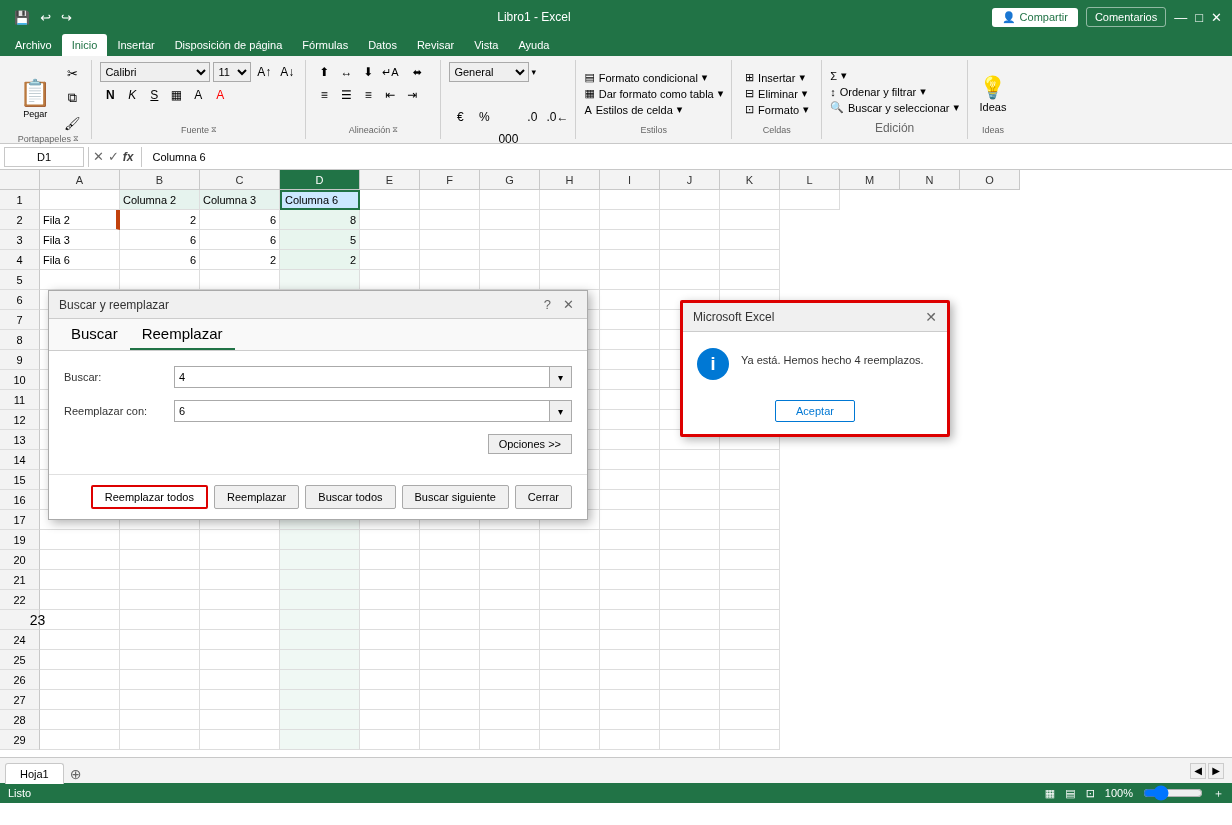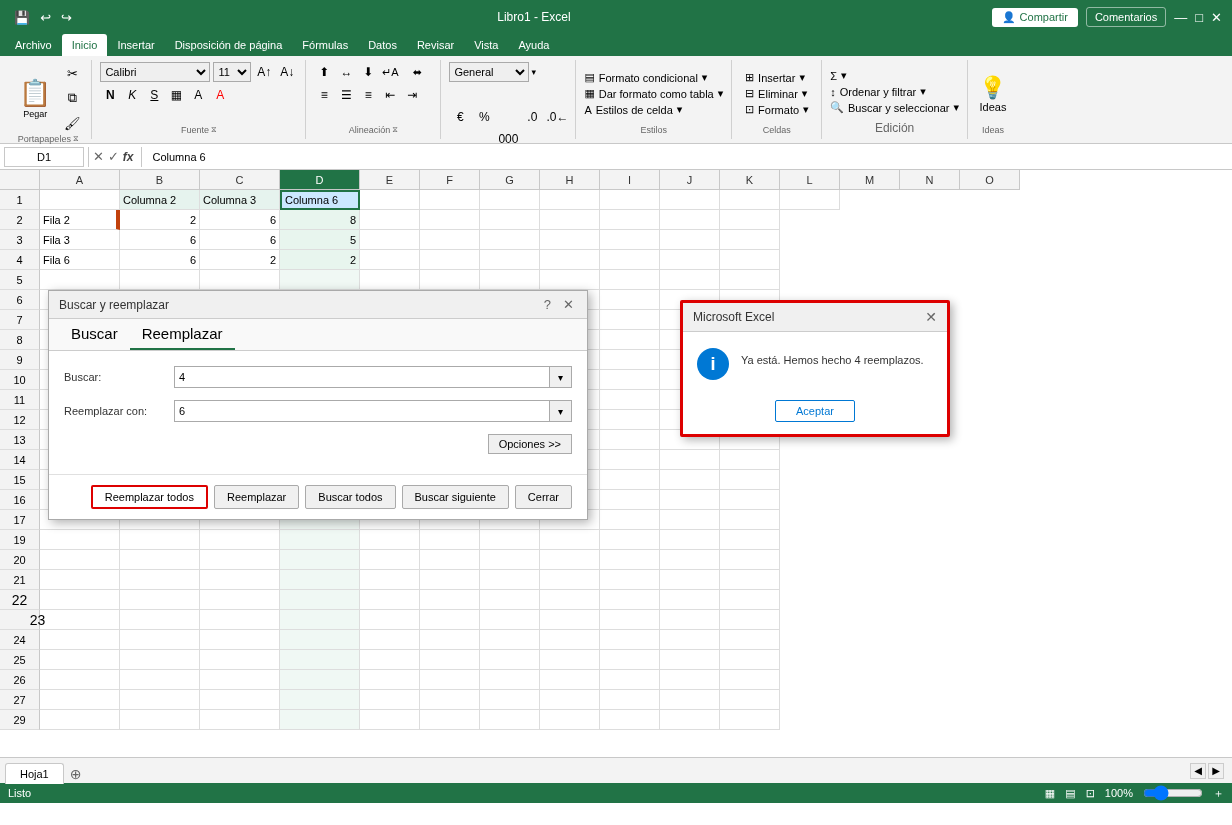--- a/index.html
+++ b/index.html
@@ -540,21 +540,21 @@
           <div style="width: 80px; height: 20px; border-right: 1px solid rgb(221, 221, 221); border-bottom: 1px solid rgb(221, 221, 221); flex-shrink: 0; background: rgb(240, 248, 244);"></div>
           <div style="width: 60px; height: 20px; border-right: 1px solid rgb(221, 221, 221); border-bottom: 1px solid rgb(221, 221, 221); flex-shrink: 0;"></div>
           <div style="width: 60px; height: 20px; border-right: 1px solid rgb(221, 221, 221); border-bottom: 1px solid rgb(221, 221, 221); flex-shrink: 0;"></div>
           <div style="width: 60px; height: 20px; border-right: 1px solid rgb(221, 221, 221); border-bottom: 1px solid rgb(221, 221, 221); flex-shrink: 0;"></div>
           <div style="width: 60px; height: 20px; border-right: 1px solid rgb(221, 221, 221); border-bottom: 1px solid rgb(221, 221, 221); flex-shrink: 0;"></div>
           <div style="width: 60px; height: 20px; border-right: 1px solid rgb(221, 221, 221); border-bottom: 1px solid rgb(221, 221, 221); flex-shrink: 0;"></div>
           <div style="width: 60px; height: 20px; border-right: 1px solid rgb(221, 221, 221); border-bottom: 1px solid rgb(221, 221, 221); flex-shrink: 0;"></div>
           <div style="width: 60px; height: 20px; border-right: 1px solid rgb(221, 221, 221); border-bottom: 1px solid rgb(221, 221, 221); flex-shrink: 0;"></div>
         </div>
         <div style="display: flex; height: 20px;">
-          <div style="width: 40px; height: 20px; background: rgb(243, 243, 243); border-right: 1px solid rgb(200, 200, 200); border-bottom: 1px solid rgb(221, 221, 221); display: flex; align-items: center; justify-content: center; font-size: 14px; flex-shrink: 0;">22</div>
+          <div style="width: 40px; height: 20px; background: rgb(243, 243, 243); border-right: 1px solid rgb(200, 200, 200); border-bottom: 1px solid rgb(221, 221, 221); display: flex; align-items: center; justify-content: center; font-size: 11px; flex-shrink: 0;">22</div>
           <div style="width: 80px; height: 20px; border-right: 1px solid rgb(221, 221, 221); border-bottom: 1px solid rgb(221, 221, 221); flex-shrink: 0;"></div>
           <div style="width: 80px; height: 20px; border-right: 1px solid rgb(221, 221, 221); border-bottom: 1px solid rgb(221, 221, 221); flex-shrink: 0;"></div>
           <div style="width: 80px; height: 20px; border-right: 1px solid rgb(221, 221, 221); border-bottom: 1px solid rgb(221, 221, 221); flex-shrink: 0;"></div>
           <div style="width: 80px; height: 20px; border-right: 1px solid rgb(221, 221, 221); border-bottom: 1px solid rgb(221, 221, 221); flex-shrink: 0; background: rgb(240, 248, 244);"></div>
           <div style="width: 60px; height: 20px; border-right: 1px solid rgb(221, 221, 221); border-bottom: 1px solid rgb(221, 221, 221); flex-shrink: 0;"></div>
           <div style="width: 60px; height: 20px; border-right: 1px solid rgb(221, 221, 221); border-bottom: 1px solid rgb(221, 221, 221); flex-shrink: 0;"></div>
           <div style="width: 60px; height: 20px; border-right: 1px solid rgb(221, 221, 221); border-bottom: 1px solid rgb(221, 221, 221); flex-shrink: 0;"></div>
           <div style="width: 60px; height: 20px; border-right: 1px solid rgb(221, 221, 221); border-bottom: 1px solid rgb(221, 221, 221); flex-shrink: 0;"></div>
           <div style="width: 60px; height: 20px; border-right: 1px solid rgb(221, 221, 221); border-bottom: 1px solid rgb(221, 221, 221); flex-shrink: 0;"></div>
           <div style="width: 60px; height: 20px; border-right: 1px solid rgb(221, 221, 221); border-bottom: 1px solid rgb(221, 221, 221); flex-shrink: 0;"></div>
@@ -611,20 +611,34 @@
           <div style="width: 60px; height: 20px; border-right: 1px solid rgb(221, 221, 221); border-bottom: 1px solid rgb(221, 221, 221); flex-shrink: 0;"></div>
           <div style="width: 60px; height: 20px; border-right: 1px solid rgb(221, 221, 221); border-bottom: 1px solid rgb(221, 221, 221); flex-shrink: 0;"></div>
           <div style="width: 60px; height: 20px; border-right: 1px solid rgb(221, 221, 221); border-bottom: 1px solid rgb(221, 221, 221); flex-shrink: 0;"></div>
           <div style="width: 60px; height: 20px; border-right: 1px solid rgb(221, 221, 221); border-bottom: 1px solid rgb(221, 221, 221); flex-shrink: 0;"></div>
           <div style="width: 60px; height: 20px; border-right: 1px solid rgb(221, 221, 221); border-bottom: 1px solid rgb(221, 221, 221); flex-shrink: 0;"></div>
           <div style="width: 60px; height: 20px; border-right: 1px solid rgb(221, 221, 221); border-bottom: 1px solid rgb(221, 221, 221); flex-shrink: 0;"></div>
           <div style="width: 60px; height: 20px; border-right: 1px solid rgb(221, 221, 221); border-bottom: 1px solid rgb(221, 221, 221); flex-shrink: 0;"></div>
         </div>
         <div style="display: flex; height: 20px;">
           <div style="width: 40px; height: 20px; background: rgb(243, 243, 243); border-right: 1px solid rgb(200, 200, 200); border-bottom: 1px solid rgb(221, 221, 221); display: flex; align-items: center; justify-content: center; font-size: 11px; flex-shrink: 0;">27</div>
+          <div style="width: 80px; height: 20px; border-right: 1px solid rgb(221, 221, 221); border-bottom: 1px solid rgb(221, 221, 221); flex-shrink: 0;"></div>
+          <div style="width: 80px; height: 20px; border-right: 1px solid rgb(221, 221, 221); border-bottom: 1px solid rgb(221, 221, 221); flex-shrink: 0;"></div>
+          <div style="width: 80px; height: 20px; border-right: 1px solid rgb(221, 221, 221); border-bottom: 1px solid rgb(221, 221, 221); flex-shrink: 0;"></div>
+          <div style="width: 80px; height: 20px; border-right: 1px solid rgb(221, 221, 221); border-bottom: 1px solid rgb(221, 221, 221); flex-shrink: 0; background: rgb(240, 248, 244);"></div>
+          <div style="width: 60px; height: 20px; border-right: 1px solid rgb(221, 221, 221); border-bottom: 1px solid rgb(221, 221, 221); flex-shrink: 0;"></div>
+          <div style="width: 60px; height: 20px; border-right: 1px solid rgb(221, 221, 221); border-bottom: 1px solid rgb(221, 221, 221); flex-shrink: 0;"></div>
+          <div style="width: 60px; height: 20px; border-right: 1px solid rgb(221, 221, 221); border-bottom: 1px solid rgb(221, 221, 221); flex-shrink: 0;"></div>
+          <div style="width: 60px; height: 20px; border-right: 1px solid rgb(221, 221, 221); border-bottom: 1px solid rgb(221, 221, 221); flex-shrink: 0;"></div>
+          <div style="width: 60px; height: 20px; border-right: 1px solid rgb(221, 221, 221); border-bottom: 1px solid rgb(221, 221, 221); flex-shrink: 0;"></div>
+          <div style="width: 60px; height: 20px; border-right: 1px solid rgb(221, 221, 221); border-bottom: 1px solid rgb(221, 221, 221); flex-shrink: 0;"></div>
+          <div style="width: 60px; height: 20px; border-right: 1px solid rgb(221, 221, 221); border-bottom: 1px solid rgb(221, 221, 221); flex-shrink: 0;"></div>
+        </div>
+        <div style="display: flex; height: 20px;">
+          <div style="width: 40px; height: 20px; background: rgb(243, 243, 243); border-right: 1px solid rgb(200, 200, 200); border-bottom: 1px solid rgb(221, 221, 221); display: flex; align-items: center; justify-content: center; font-size: 11px; flex-shrink: 0;">28</div>
           <div style="width: 80px; height: 20px; border-right: 1px solid rgb(221, 221, 221); border-bottom: 1px solid rgb(221, 221, 221); flex-shrink: 0;"></div>
           <div style="width: 80px; height: 20px; border-right: 1px solid rgb(221, 221, 221); border-bottom: 1px solid rgb(221, 221, 221); flex-shrink: 0;"></div>
           <div style="width: 80px; height: 20px; border-right: 1px solid rgb(221, 221, 221); border-bottom: 1px solid rgb(221, 221, 221); flex-shrink: 0;"></div>
           <div style="width: 80px; height: 20px; border-right: 1px solid rgb(221, 221, 221); border-bottom: 1px solid rgb(221, 221, 221); flex-shrink: 0; background: rgb(240, 248, 244);"></div>
           <div style="width: 60px; height: 20px; border-right: 1px solid rgb(221, 221, 221); border-bottom: 1px solid rgb(221, 221, 221); flex-shrink: 0;"></div>
           <div style="width: 60px; height: 20px; border-right: 1px solid rgb(221, 221, 221); border-bottom: 1px solid rgb(221, 221, 221); flex-shrink: 0;"></div>
           <div style="width: 60px; height: 20px; border-right: 1px solid rgb(221, 221, 221); border-bottom: 1px solid rgb(221, 221, 221); flex-shrink: 0;"></div>
           <div style="width: 60px; height: 20px; border-right: 1px solid rgb(221, 221, 221); border-bottom: 1px solid rgb(221, 221, 221); flex-shrink: 0;"></div>
           <div style="width: 60px; height: 20px; border-right: 1px solid rgb(221, 221, 221); border-bottom: 1px solid rgb(221, 221, 221); flex-shrink: 0;"></div>
           <div style="width: 60px; height: 20px; border-right: 1px solid rgb(221, 221, 221); border-bottom: 1px solid rgb(221, 221, 221); flex-shrink: 0;"></div>

